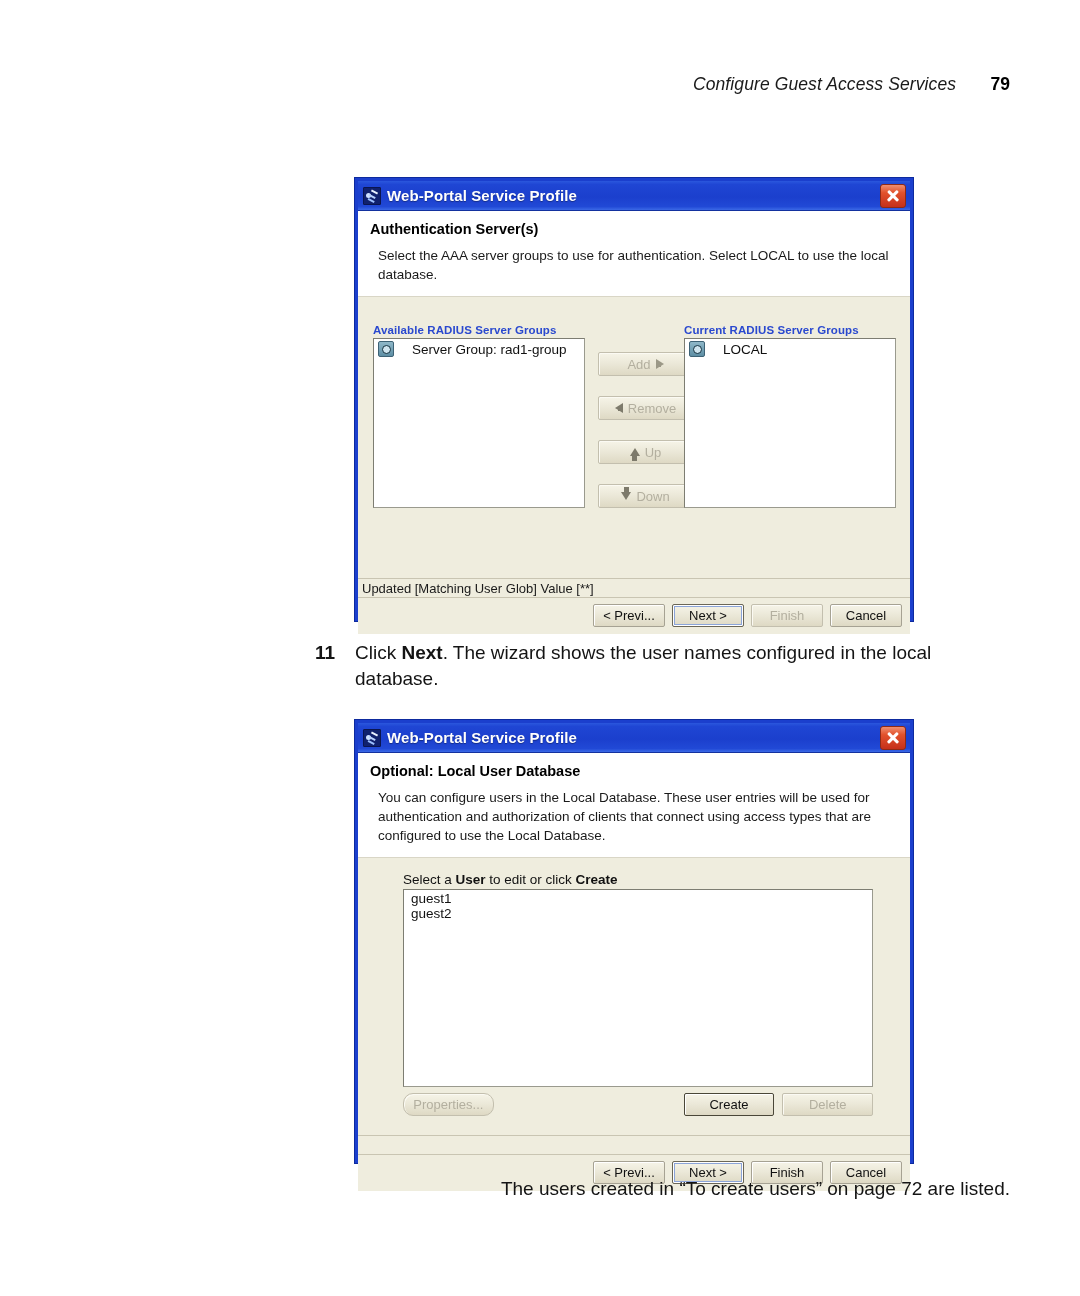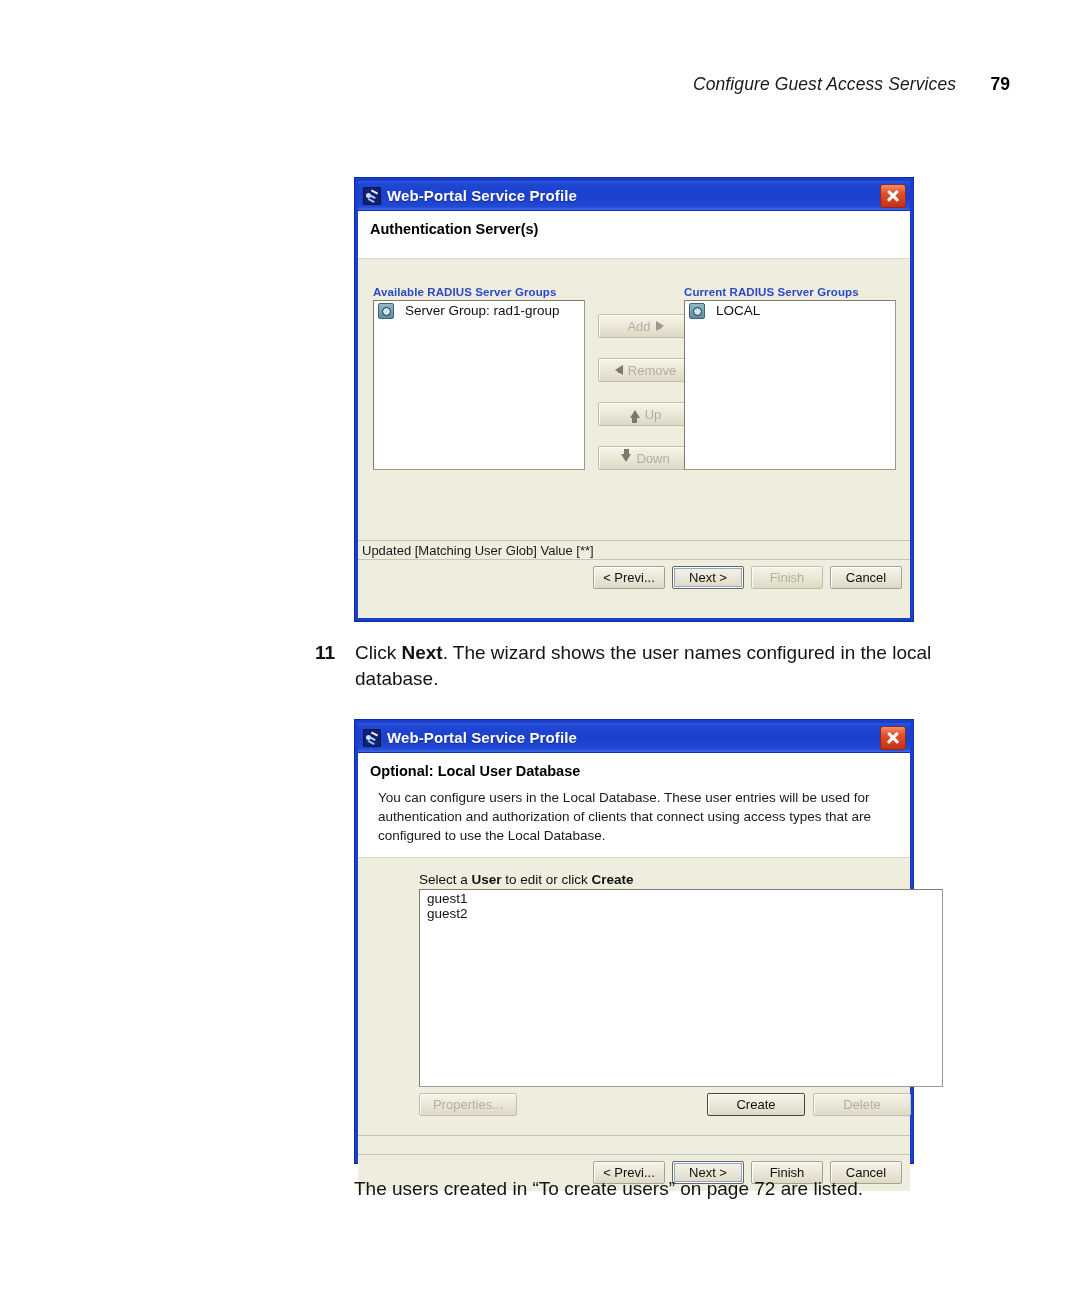--- a/index.html
+++ b/index.html
@@ -89,21 +89,21 @@
   .grp-label{
     font-size:11.5px;font-weight:bold;color:#2a49cf;letter-spacing:.1px;
     margin-bottom:2px;
   }
   .listbox{
     background:#ffffff;border:1px solid #9a9a8e;
     border-top-color:#7d7d72;border-left-color:#7d7d72;
     box-sizing:border-box;overflow:hidden;
   }
   .listrow{
-    display:flex;align-items:flex-start;gap:11px;
+    display:flex;align-items:center;gap:18px;
     padding:2px 4px;font-size:13.5px;color:#111;
   }
   .li-icon{
     width:14px;height:14px;flex:0 0 14px;border-radius:2px;
     background:linear-gradient(to bottom,#8fb8c9,#5d8ea4);
     border:1px solid #3d6275;position:relative;
   }
   .li-icon::before{
     content:"";position:absolute;left:2.5px;top:2.5px;width:7px;height:7px;
     border-radius:50%;border:1.5px solid #12303f;background:#cfe5ef;
@@ -176,20 +176,21 @@
   <div class="dlg" style="left:355px;top:178px;width:558px;height:443px;">
 
     <div class="titlebar">
       <span class="app-icon"></span>
       <span class="title-text">Web-Portal Service Profile</span>
       <span class="close-btn"></span>
     </div>
 
     <div class="intro">
       <h2>Authentication Server(s)</h2>
+      <p>Select the AAA server groups to use for authentication. Select LOCAL to use the local database.</p>
     </div>
 
     <div class="dlg-body" style="height:257px;">
 
       <div style="position:absolute;left:15px;top:27px;width:212px;">
         <div class="grp-label">Available RADIUS Server Groups</div>
         <div class="listbox" style="height:170px;">
           <div class="listrow">
             <span class="li-icon"></span>
             <span>Server Group: rad1-group</span>
@@ -257,33 +258,33 @@
       <span class="title-text">Web-Portal Service Profile</span>
       <span class="close-btn"></span>
     </div>
 
     <div class="intro">
       <h2>Optional: Local User Database</h2>
       <p>You can configure users in the Local Database. These user entries will be used for authentication and authorization of clients that connect using access types that are configured to use the Local Database.</p>
     </div>
 
     <div class="dlg-body" style="height:253px;">
-      <div style="position:absolute;left:45px;top:14px;width:524px;margin-left:16px;">
+      <div style="position:absolute;left:45px;top:14px;width:470px;">
         <div style="font-size:13.5px;color:#111;margin-bottom:2px;"><span>Select a </span><b>User</b><span> to edit or click </span><b>Create</b></div>
         <div class="listbox" style="height:198px;padding:1px 0 0 3px;">
           <div class="listrow" style="padding:0 4px;">
             <span>guest1</span>
           </div>
           <div class="listrow" style="padding:0 4px;">
             <span>guest2</span>
           </div>
         </div>
 
         <div style="display:flex;margin-top:6px;align-items:center;">
-          <div class="btn disabled" style="height:23px;width:98px;">
+          <div class="btn disabled" style="height:23px;width:98px;border-radius:10px;">
             <span>Properties...</span>
           </div>
           <div class="btn" style="height:23px;width:98px;margin-left:190px;border:1.5px solid #4a4738;">
             <span>Create</span>
           </div>
           <div class="btn disabled" style="height:23px;width:98px;margin-left:8px;">
             <span>Delete</span>
           </div>
         </div>
       </div>
@@ -300,15 +301,15 @@
       </div>
       <div class="btn" style="height:23px;width:72px;">
         <span>Finish</span>
       </div>
       <div class="btn" style="height:23px;width:72px;">
         <span>Cancel</span>
       </div>
     </div>
   </div>
 
-  <div class="caption" style="left:354px;top:1178px;width:640px;">The users created in “To create users” on page 72 are listed.</div>
+  <div class="caption" style="left:370px;top:1178px;width:640px;text-align:right;">The users created in “To create users” on page 72 are listed.</div>
 
 </div>
 
 </body></html>

